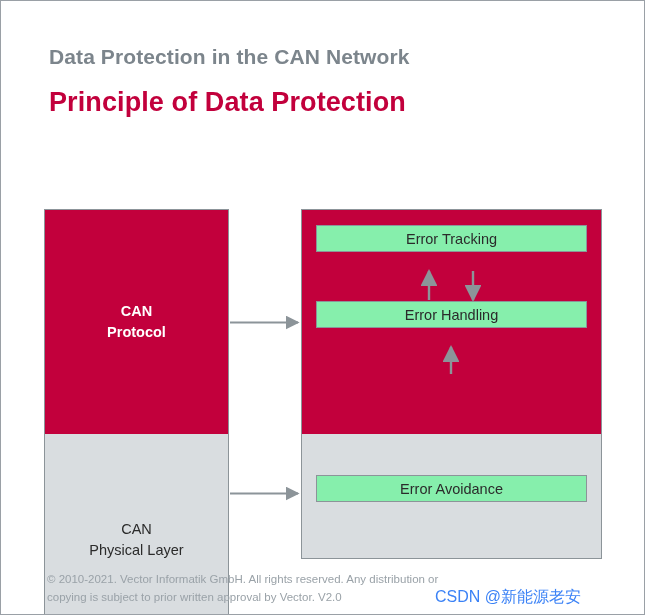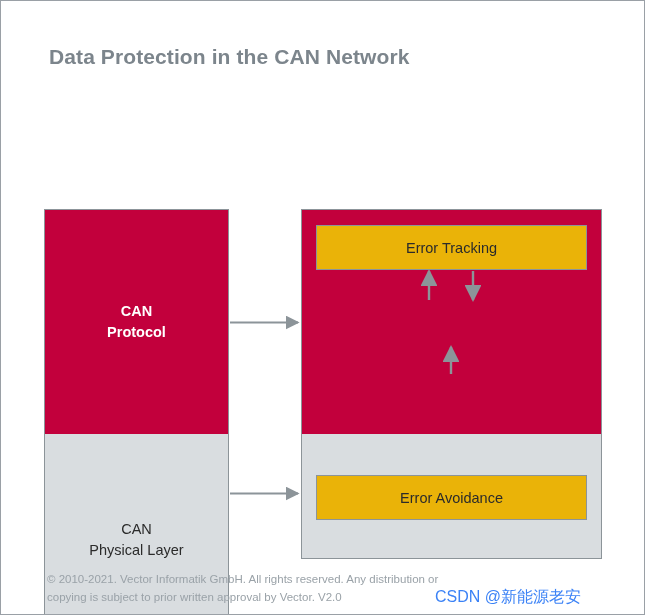--- a/index.html
+++ b/index.html
@@ -111,31 +111,31 @@
     position: absolute;
     left: 0;
     top: 224px;
     right: 0;
     bottom: 0;
     background: #d9dde0;
     text-align: right;
   }
   .wbox {
     position: absolute;
-    background: #eab308;
+    background: #86efac;
     border: 1px solid #8c9499;
     box-sizing: border-box;
     display: flex;
     align-items: center;
     justify-content: center;
     font-size: 14.5px;
     color: #2b2b2b;
     left: 14px;
     right: 14px;
-    height: 45px;
+    height: 27px;
   }
   .wbox.tracking  { top: 15px; }
   .wbox.handling  { top: 91px; }
   .wbox.detection { top: 165px; }
   .wbox.avoidance { top: 41px; }
 
   
   .arrow-layer {
     position: absolute;
     left: 0;
@@ -163,35 +163,37 @@
     color: #3b82f6;
     white-space: nowrap;
   }
 </style>
 </head>
 <body>
 
 <div class="slide">
 
   <div class="subtitle">Data Protection in the CAN Network</div>
+  <div class="title">Principle of Data Protection</div>
 
   <div class="left-col">
     <div class="left-protocol">
       <div class="left-label">CAN
 Protocol</div>
     </div>
     <div class="left-phys">
       <div class="left-label">CAN
 Physical Layer</div>
     </div>
   </div>
 
   <div class="right-col">
     <div class="right-protocol">
       <div class="wbox tracking">Error Tracking</div>
+      <div class="wbox handling">Error Handling</div>
     </div>
     <div class="right-phys">
       <div class="wbox avoidance">Error Avoidance</div>
     </div>
   </div>
 
   <svg class="arrow-layer" width="645" height="615" viewBox="0 0 645 615">
     <defs>
       <marker id="ah-right" markerWidth="7" markerHeight="7" refX="6.2" refY="3.5" orient="auto">
         <path d="M0,0 L7,3.5 L0,7 z" fill="#8c9499"></path>

